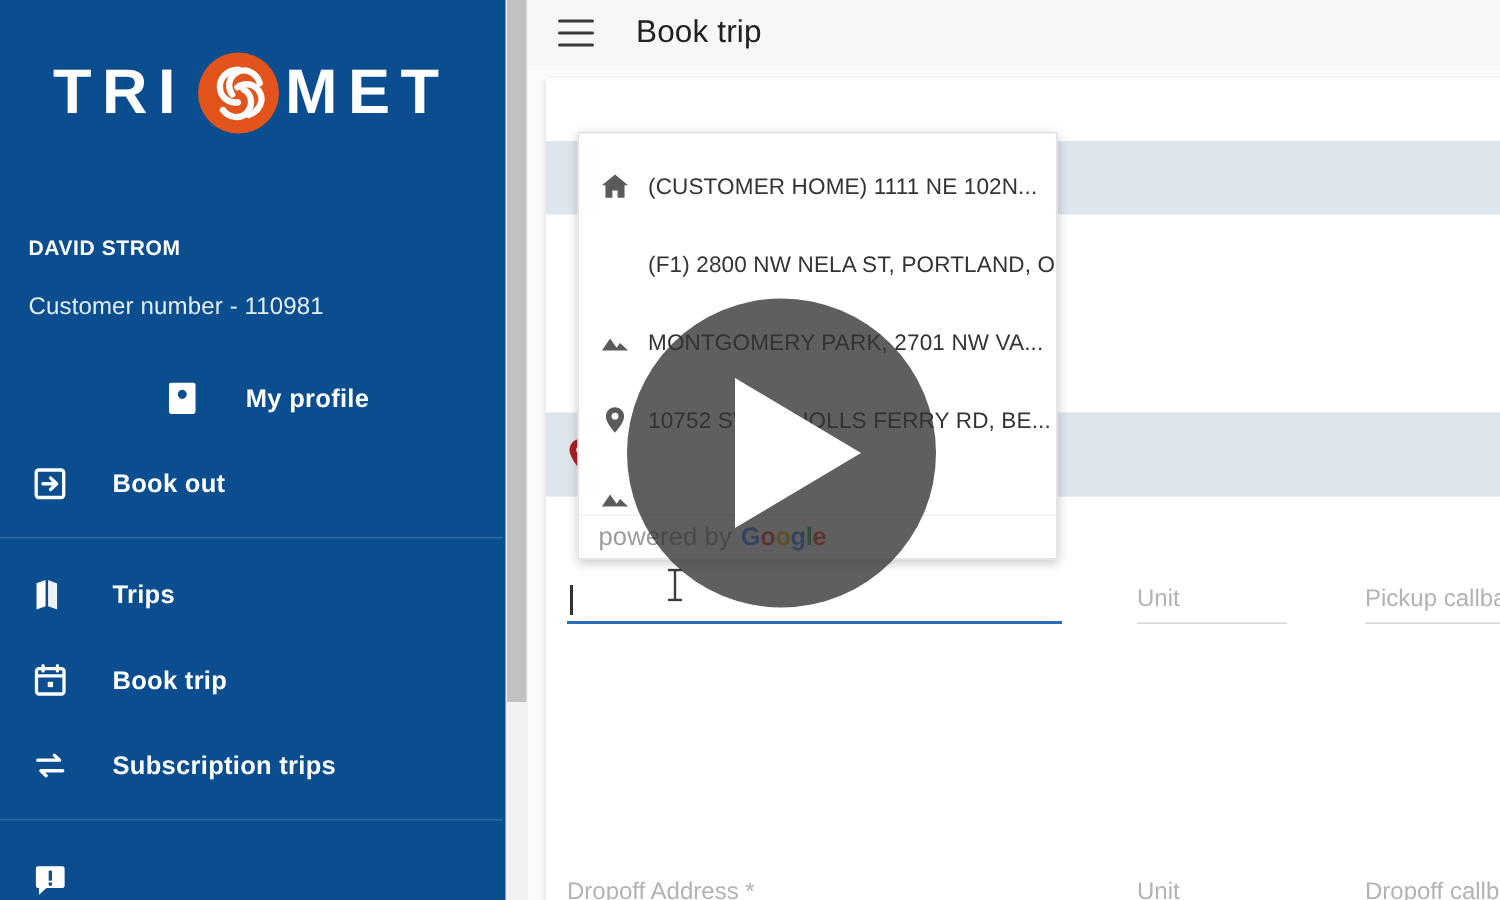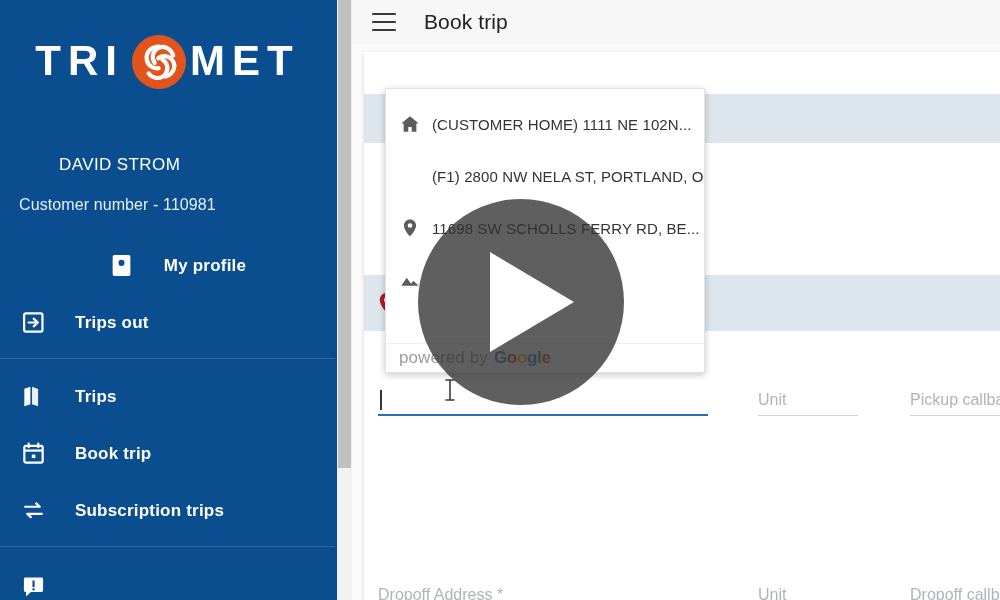--- a/index.html
+++ b/index.html
@@ -46,25 +46,24 @@
     display: inline-block;
     width: 58px; height: 58px;
     margin: 0 2px 0 6px;
     position: relative;
     top: 1px;
   }
 
   .user-block { position: absolute; left: 19px; top: 152px; width: 300px; }
   .user-name {
     color: #ffffff;
-    font-size: 17px;
-    font-weight: normal;
+    font-size: 14px;
+    font-weight: bold;
     letter-spacing: 0.4px;
     line-height: 26px;
-    margin-left: 40px;
   }
   .user-sub {
     color: #e6eef6;
     font-size: 16px;
     line-height: 22px;
     margin-top: 16px;
     letter-spacing: 0.1px;
   }
   .nav-divider {
     position: absolute; left: 0; width: 335px; height: 1px;
@@ -311,21 +310,21 @@
         <span class="nav-label">My profile</span>
       </div>
 
       <div class="nav-item" style="top:294px;">
         <span class="nav-icon">
           <svg viewBox="0 0 24 24" width="25" height="25">
             <rect x="3" y="3.2" width="17.6" height="17.6" rx="1.6" fill="none" stroke="#ffffff" stroke-width="2.1"></rect>
             <path d="M7.3 12h8.2M12.2 8.3l3.9 3.7-3.9 3.7" fill="none" stroke="#ffffff" stroke-width="2.1" stroke-linecap="round" stroke-linejoin="round"></path>
           </svg>
         </span>
-        <span class="nav-label">Trips out</span>
+        <span class="nav-label">Book out</span>
       </div>
 
       <div class="nav-divider" style="top:358px;"></div>
 
       <div class="nav-item" style="top:368px;">
         <span class="nav-icon">
           <svg viewBox="0 0 24 24" width="25" height="25" fill="#ffffff">
             <path d="M3.2 4.6 L9 2.6 L9 19.4 L3.2 21.4 Z"></path>
             <path d="M10.6 2.6 L16.4 4.8 L16.4 21.4 L10.6 19.4 Z" opacity="0.92"></path>
           </svg>
@@ -442,29 +441,37 @@
         </svg>
       </span>
       <span class="ac-text">(CUSTOMER HOME) 1111 NE 102N...</span>
     </div>
 
     <div class="ac-item">
       <span class="ac-icon blank"></span>
       <span class="ac-text">(F1) 2800 NW NELA ST, PORTLAND, OR,...</span>
     </div>
 
+    <div class="ac-item">
+      <span class="ac-icon">
+        <svg viewBox="0 0 22 22" width="20" height="20" fill="#5b5b5b">
+          <path d="M1.4 17.2 L7.4 8.4 L12.2 15.2 L14.7 11.8 L20.6 17.2 Z"></path>
+        </svg>
+      </span>
+      <span class="ac-text">MONTGOMERY PARK, 2701 NW VA...</span>
+    </div>
 
     <div class="ac-item">
       <span class="ac-icon">
         <svg viewBox="0 0 22 22" width="20" height="20" fill="#5b5b5b">
           <path d="M11 1.6c-3.7 0-6.7 3-6.7 6.7 0 5 6.7 12 6.7 12s6.7-7 6.7-12c0-3.7-3-6.7-6.7-6.7z"></path>
           <circle cx="11" cy="8.2" r="2.5" fill="#ffffff"></circle>
         </svg>
       </span>
-      <span class="ac-text">11698 SW SCHOLLS FERRY RD, BE...</span>
+      <span class="ac-text">10752 SW SCHOLLS FERRY RD, BE...</span>
     </div>
 
     <div class="ac-item">
       <span class="ac-icon">
         <svg viewBox="0 0 22 22" width="20" height="20" fill="#5b5b5b">
           <path d="M1.4 17.2 L7.4 8.4 L12.2 15.2 L14.7 11.8 L20.6 17.2 Z"></path>
         </svg>
       </span>
     </div>
 

